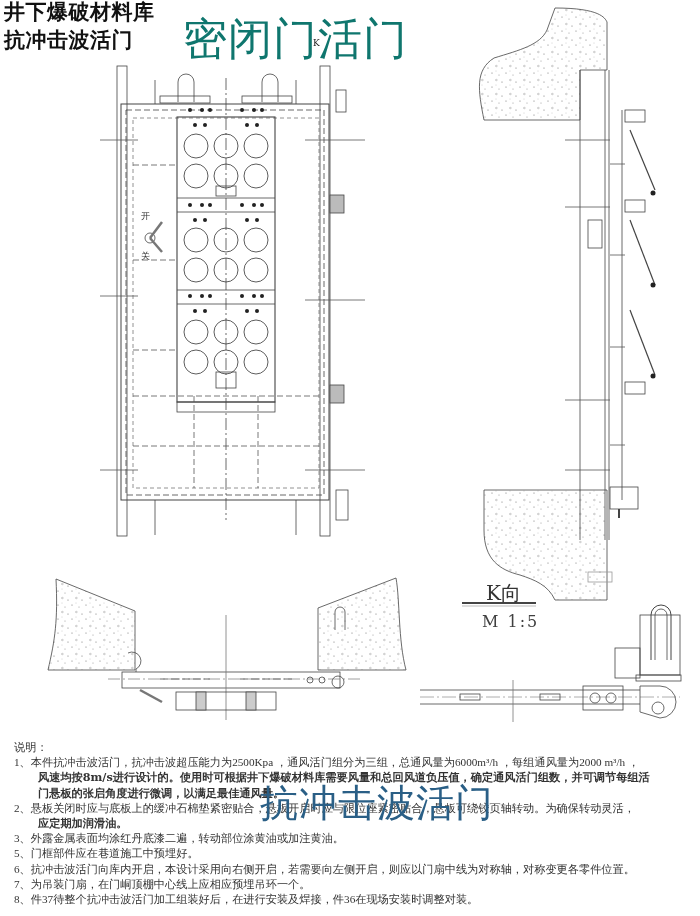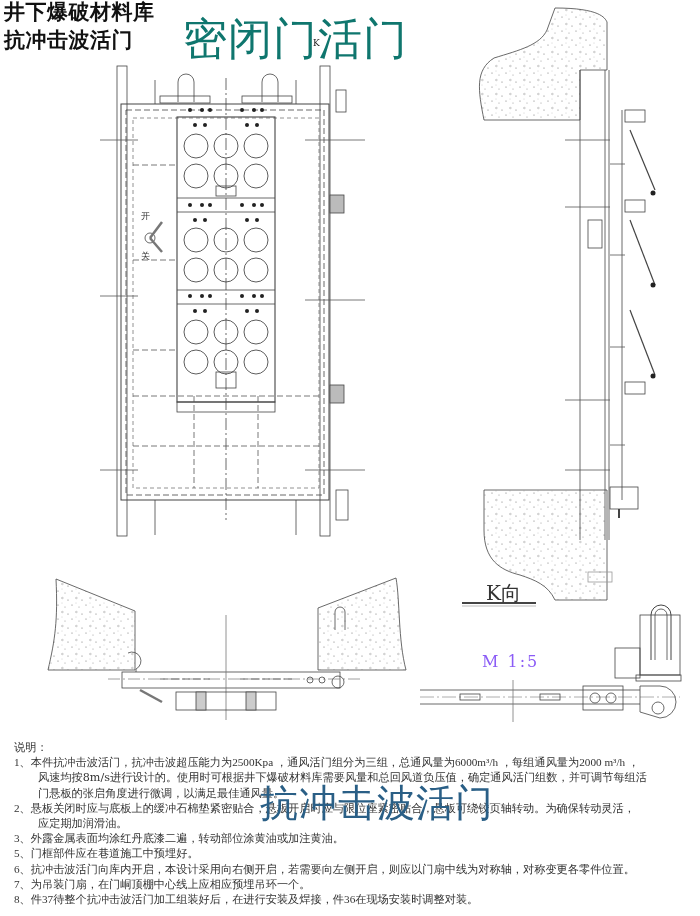--- a/index.html
+++ b/index.html
@@ -4,25 +4,25 @@
 <style>
   html,body{margin:0;padding:0;background:#ffffff;}
   body{width:700px;height:916px;position:relative;overflow:hidden;font-family:"DejaVu Sans",sans-serif;color:#222;}
   .title{position:absolute;left:4px;font-weight:bold;font-size:21px;color:#111;letter-spacing:0.5px;line-height:24px;}
   #t1{top:0px;}
   #t2{top:28px;}
   .overlay-cyan{position:absolute;left:183px;top:19px;font-size:44px;color:#0f766e;letter-spacing:1px;line-height:40px;}
   .overlay-blue{position:absolute;left:260px;top:782px;font-size:38px;color:#2a5f86;letter-spacing:1px;line-height:42px;z-index:5;}
   svg.drawing{position:absolute;left:0;top:0;}
   .k-label{position:absolute;left:486px;top:580px;font-family:"DejaVu Serif",serif;font-size:20px;color:#333;}
-  .k-scale{position:absolute;left:482px;top:612px;font-family:"DejaVu Serif",serif;font-size:16px;color:#8b5cf6;letter-spacing:2px;margin-top:40px;}
+  .k-scale{position:absolute;left:482px;top:612px;font-family:"DejaVu Serif",serif;font-size:16px;color:#404040;letter-spacing:2px;}
   .notes{position:absolute;left:14px;top:740px;width:680px;font-family:"DejaVu Serif",serif;font-size:11.2px;line-height:15.2px;color:#333;}
   .notes .head{margin-bottom:0px;}
   .notes .item{padding-left:0;font-family:Liberation Serif, serif;}
-  .notes .cont{padding-left:24px;}
+  .notes .cont{padding-left:24px;font-weight:bold;}
   .k-mark{position:absolute;left:313px;top:38px;font-family:"DejaVu Serif",serif;font-size:9px;color:#222;}
 </style>
 </head>
 <body>
 
 <div class="title" id="t1">井下爆破材料库</div>
 <div class="title" id="t2">抗冲击波活门</div>
 <div class="overlay-cyan">密闭门活门</div>
 
 <svg class="drawing" width="700" height="916" viewBox="0 0 700 916" xmlns="http://www.w3.org/2000/svg">

